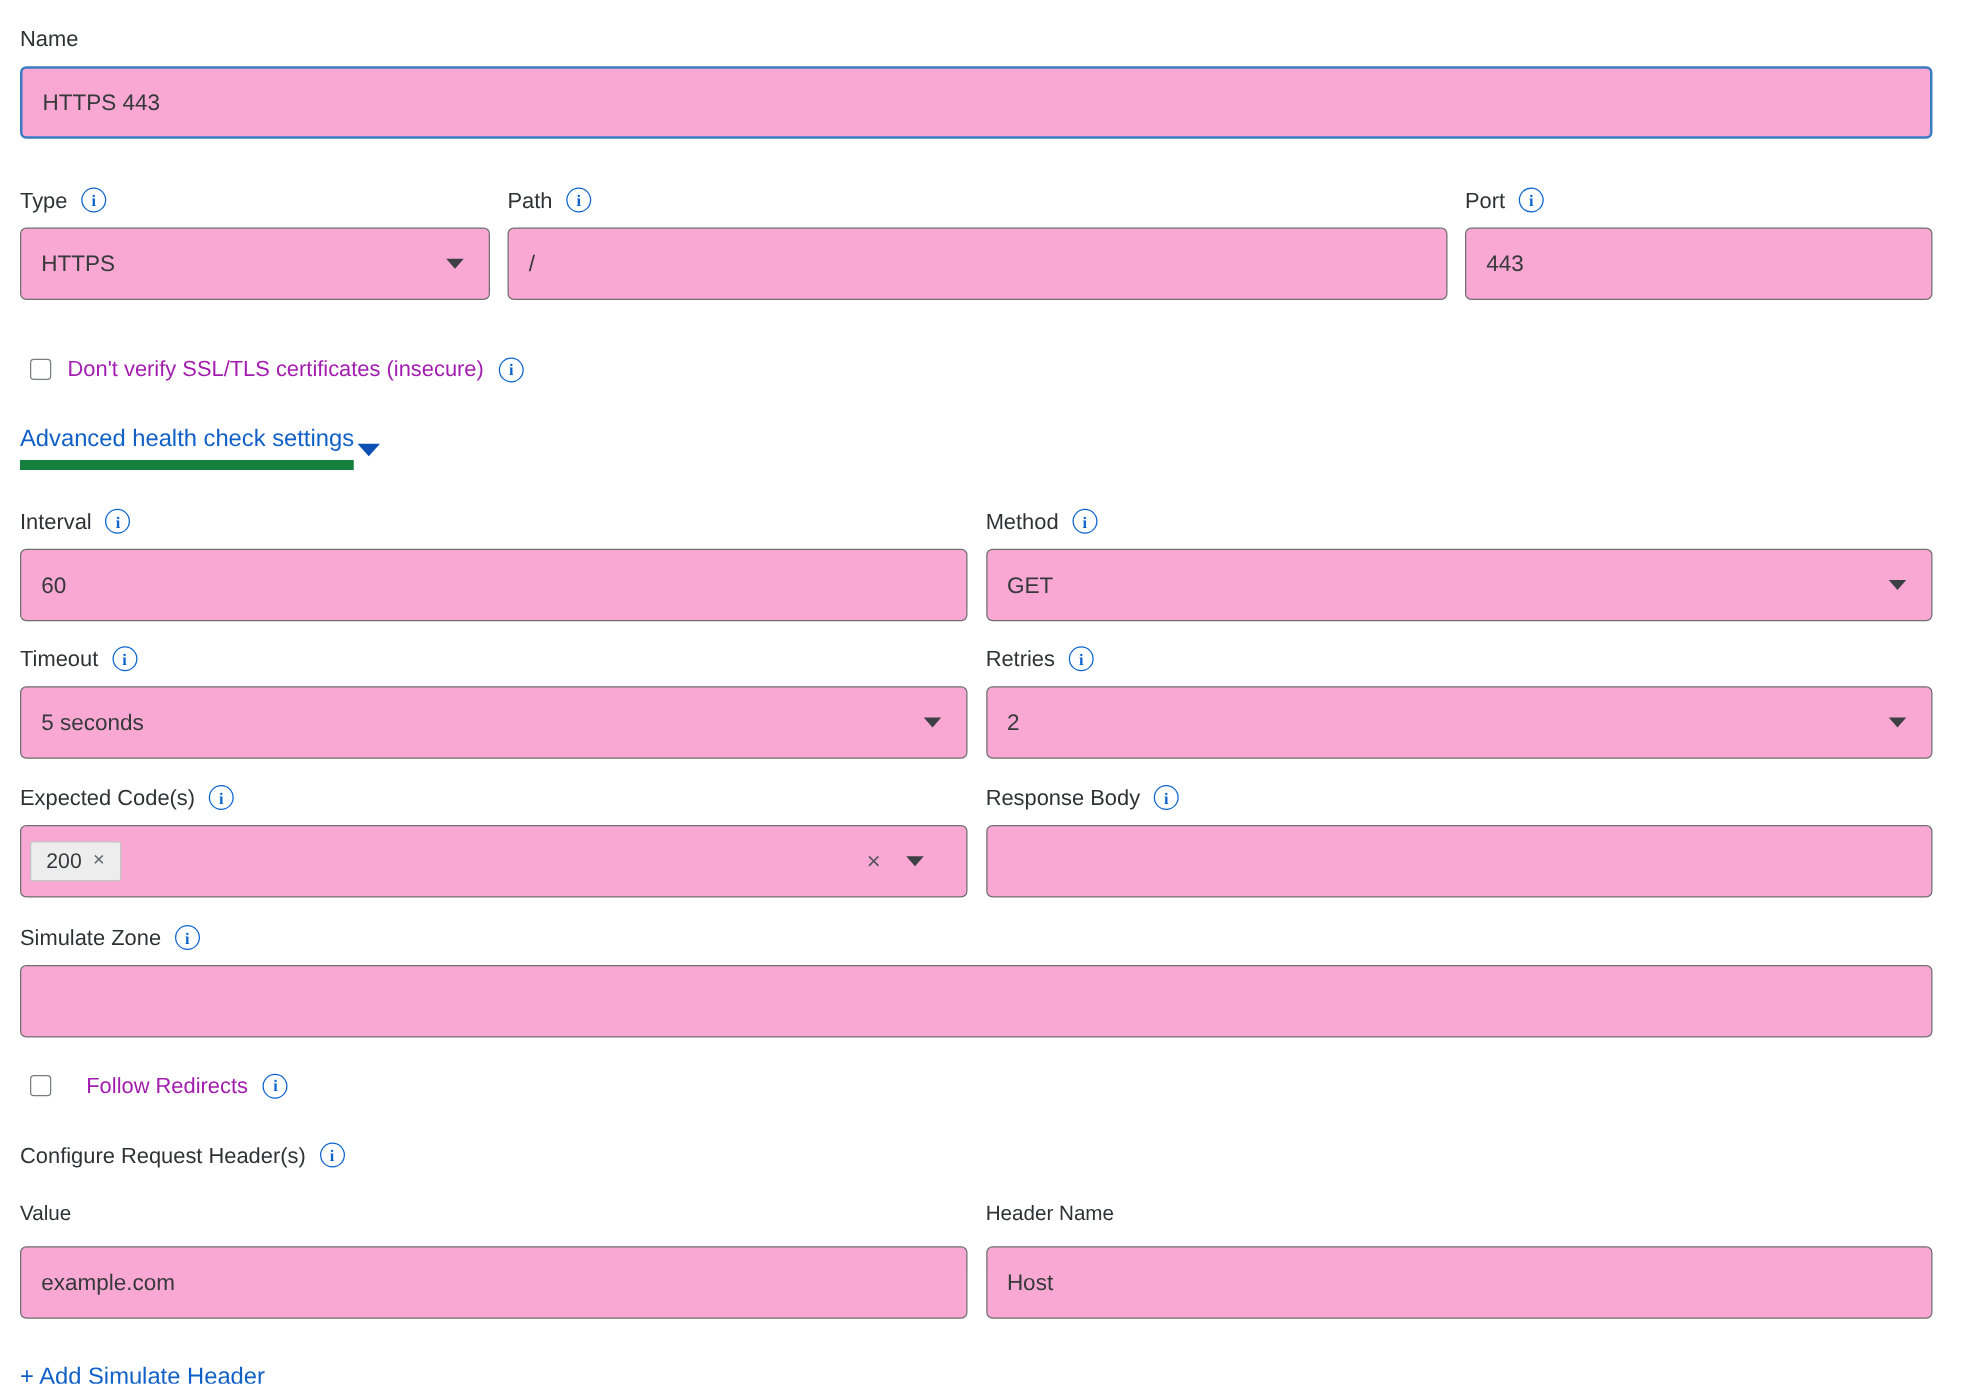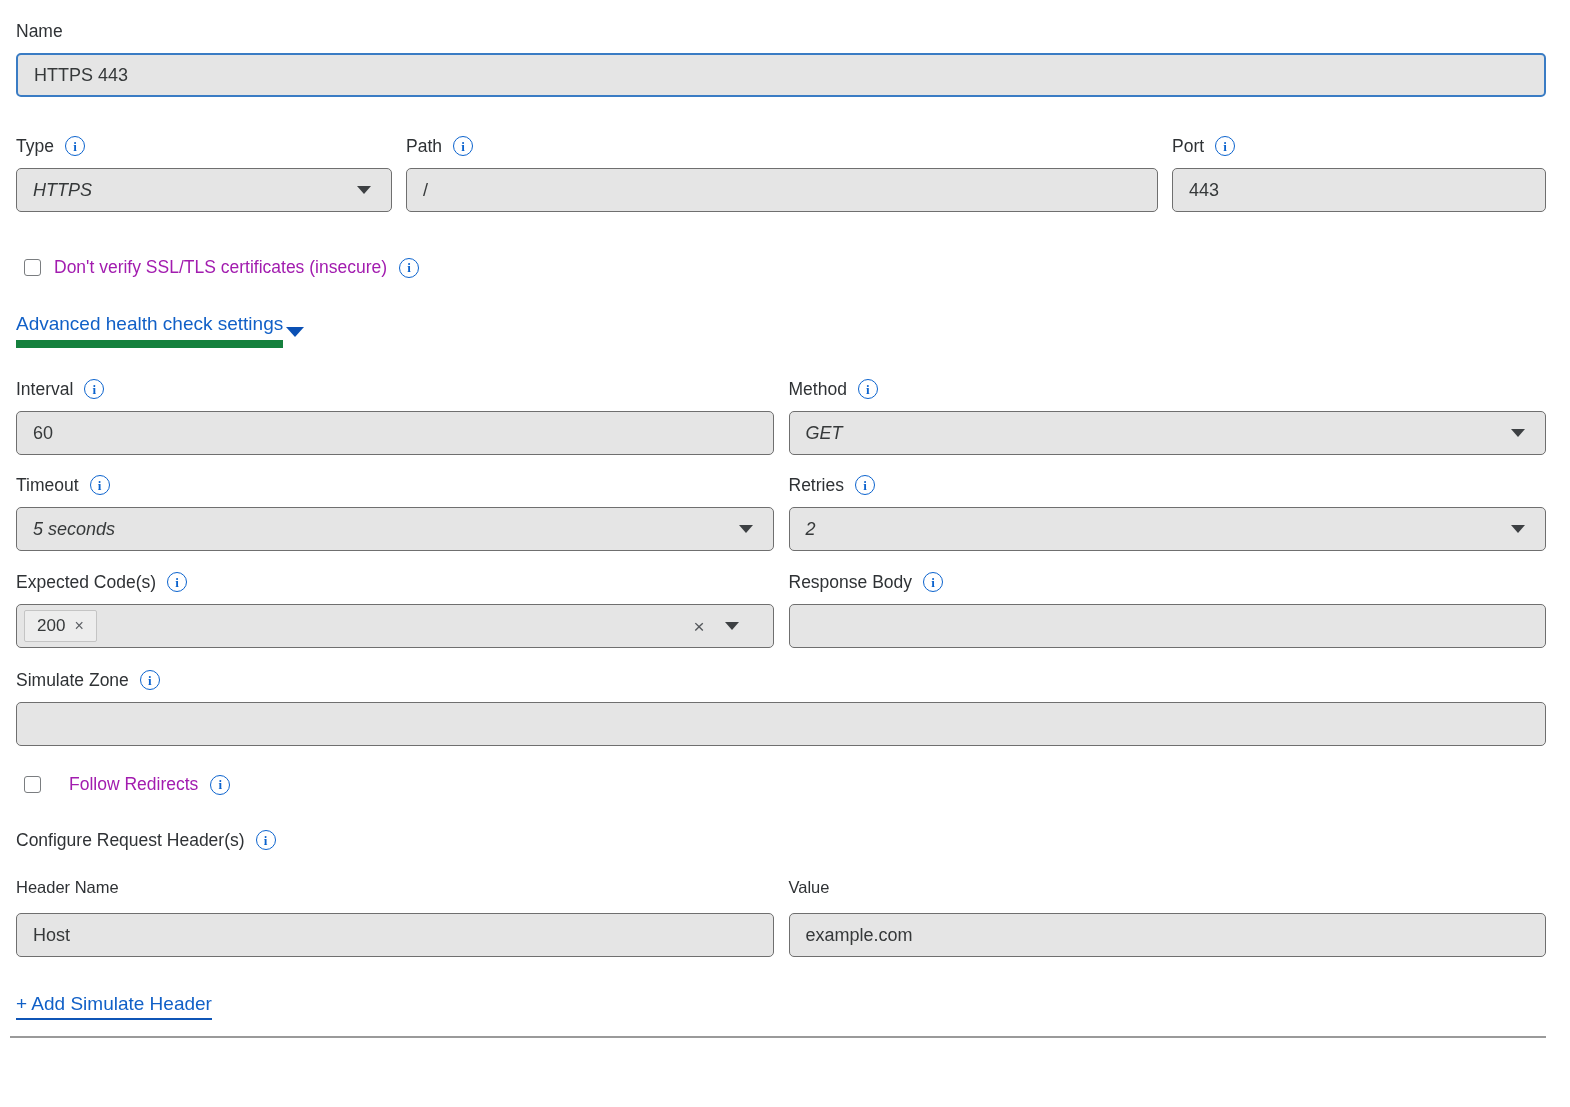--- a/index.html
+++ b/index.html
@@ -18,31 +18,31 @@
   }
   .info-icon {
     width: 20px; height: 20px; flex: 0 0 auto;
     border: 1.6px solid #0b63ce; border-radius: 50%;
     color: #0b63ce; display: inline-flex; align-items: center; justify-content: center;
     font-family: "Liberation Serif", serif; font-size: 13px; font-weight: bold;
     font-style: normal; cursor: pointer; line-height: 1;
   }
 
   .text-input, .select-box, .multiselect {
-    width: 100%; height: 44px;
+    width: 100%; height: 58px;
     border: 1px solid #6f6f6f; border-radius: 5px;
-    background: #e5e5e5; font-size: 18px; color: #36393a;
+    background: #f9a8d4; font-size: 18px; color: #36393a;
     font-family: "Liberation Sans", sans-serif;
   }
   .text-input { padding: 0 16px; outline: none; }
   .text-input.focused { border: 2px solid #3a7cc4; }
 
   .select-box {
     display: flex; align-items: center; justify-content: space-between;
-    padding: 0 20px 0 16px; cursor: pointer; font-style: italic;
+    padding: 0 20px 0 16px; cursor: pointer;
   }
   .caret-down {
     width: 0; height: 0; flex: 0 0 auto;
     border-left: 7px solid transparent; border-right: 7px solid transparent;
     border-top: 8px solid #3d4043;
   }
 
   .multiselect {
     display: flex; align-items: center; justify-content: space-between;
     padding: 0 34px 0 7px; cursor: pointer;
@@ -244,27 +244,27 @@
   </div>
 
   
   <div class="label-row sec-configure">
     <span>Configure Request Header(s)</span>
     <span class="info-icon">i</span>
   </div>
 
   <div class="row2 sec-header-labels">
     <div>
+      <div class="hdr-label">Value</div>
+      <input class="text-input" type="text" value="example.com" style="">
+    </div>
+    <div>
       <div class="hdr-label">Header Name</div>
       <input class="text-input" type="text" value="Host" style="">
     </div>
-    <div>
-      <div class="hdr-label">Value</div>
-      <input class="text-input" type="text" value="example.com" style="">
-    </div>
   </div>
 
   
   <a class="add-link">+ Add Simulate Header</a>
 
   <hr class="divider">
 
 </div>
 
 </body></html>

